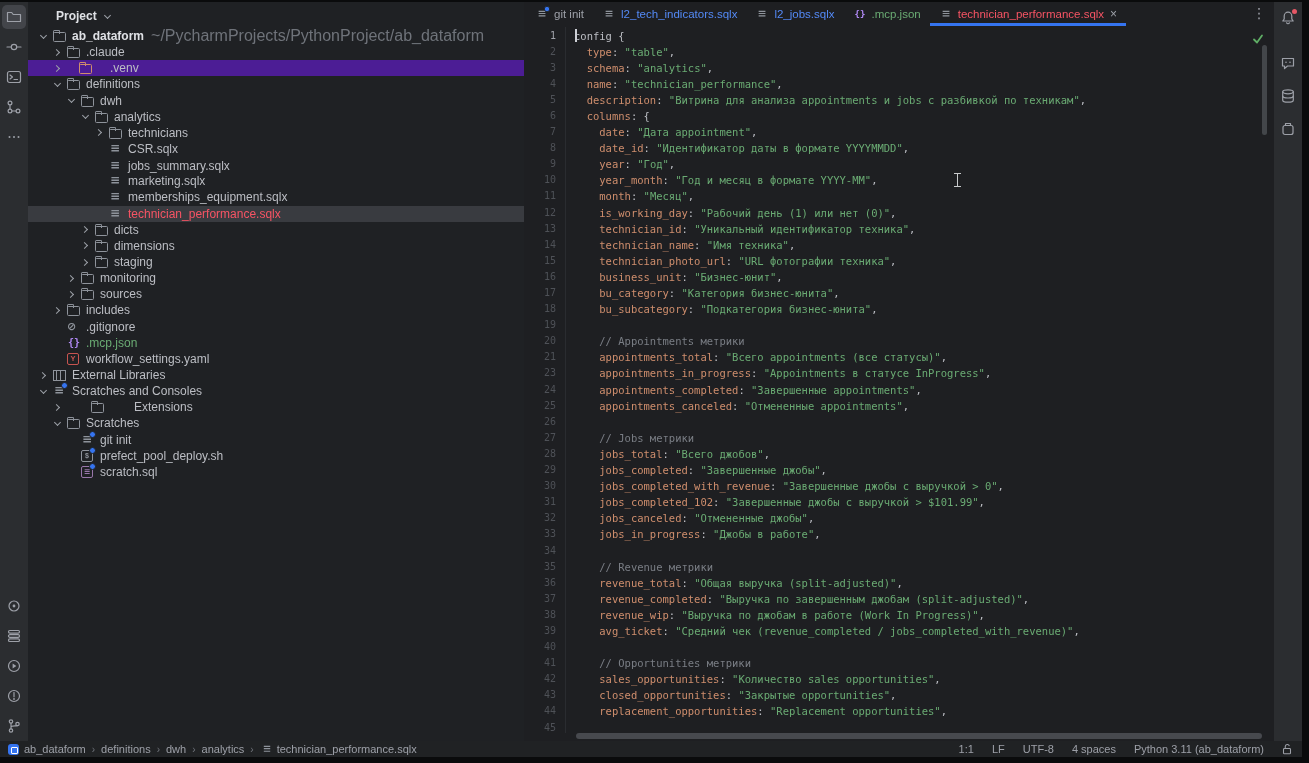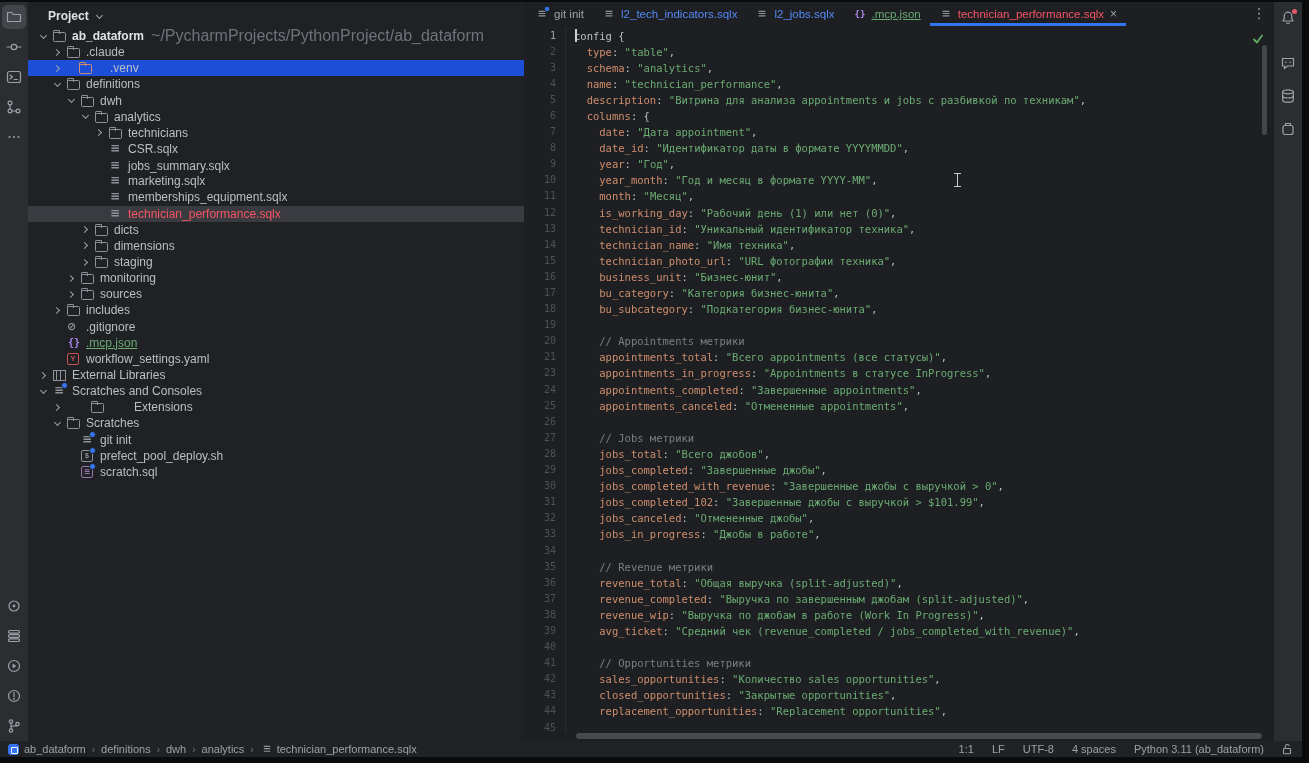--- a/index.html
+++ b/index.html
@@ -14,30 +14,30 @@
   .abtn.active{background:#43454a;}
   .abtn svg{stroke:#9da0a8;fill:none;stroke-width:1.2;stroke-linecap:round;stroke-linejoin:round;}
 
   
   .rstrip{position:absolute;left:1274px;top:0;width:28px;height:739px;background:#2b2d30;display:flex;flex-direction:column;align-items:center;}
   .rstrip .abtn{position:relative}
   .rdot{position:absolute;right:3px;top:3px;width:5px;height:5px;border-radius:50%;background:var(--badge-red,#e55765)}
 
   
   .tree-panel{position:absolute;left:28px;top:0;width:496px;height:739px;background:#1f2124;border-right:1px solid #161718;}
-  .tree-header{position:absolute;left:4px;top:5px;height:18px;display:flex;align-items:center;color:#dfe1e5;font-size:12px;font-weight:700;padding-left:16px;}
+  .tree-header{position:absolute;left:12px;top:5px;height:18px;display:flex;align-items:center;color:#dfe1e5;font-size:12px;font-weight:700;padding-left:16px;}
   .tree-header .hchev{width:9px;height:9px;position:relative;margin-left:6px}
   .tree-header .hchev::before{content:"";position:absolute;left:2px;top:1px;width:4px;height:4px;border-right:1.3px solid #9da0a8;border-bottom:1.3px solid #9da0a8;transform:rotate(45deg)}
   .tree{position:absolute;left:0;top:26px;right:0;bottom:0;overflow:hidden;}
   .trow{height:16.15px;display:flex;align-items:center;font-size:12px;color:#bcbec4;white-space:nowrap;}
   .trow.selected{background:#393b40;}
-  .trow.excluded{background:#1d4ed8;gap:12px;}
+  .trow.excluded{background:#4c1d95;gap:12px;}
   .tl.bold{font-weight:700;color:#dfe1e5;}
   .c-red{color:var(--error-red,#f75464);}
-  .c-green{color:var(--vcs-green,#6aab73);text-decoration:underline;}
+  .c-green{color:var(--vcs-green,#6aab73);}
   .c-blue{color:var(--vcs-blue,#548af7);}
   .tsuffix{color:#6f737a;margin-left:7px;font-size:16px;}
 
   .arrow{width:11px;height:11px;position:relative;flex:none;margin-right:3px;}
   .arrow.closed::before{content:"";position:absolute;left:2px;top:3px;width:4px;height:4px;border-right:1.3px solid #9da0a8;border-top:1.3px solid #9da0a8;transform:rotate(45deg);}
   .arrow.open::before{content:"";position:absolute;left:3px;top:2px;width:4px;height:4px;border-right:1.3px solid #9da0a8;border-bottom:1.3px solid #9da0a8;transform:rotate(45deg);}
 
   .ti{position:relative;width:15px;height:14px;flex:none;margin-right:5px;}
   .ti.folder::after,.ti.folder-ex::after{content:"";position:absolute;left:1px;top:3px;width:11px;height:8px;border:1px solid #8e939b;border-radius:1.5px;}
   .ti.folder::before,.ti.folder-ex::before{content:"";position:absolute;left:1px;top:1px;width:5px;height:3px;border:1px solid #8e939b;border-bottom:none;border-radius:1.5px 1.5px 0 0;}

